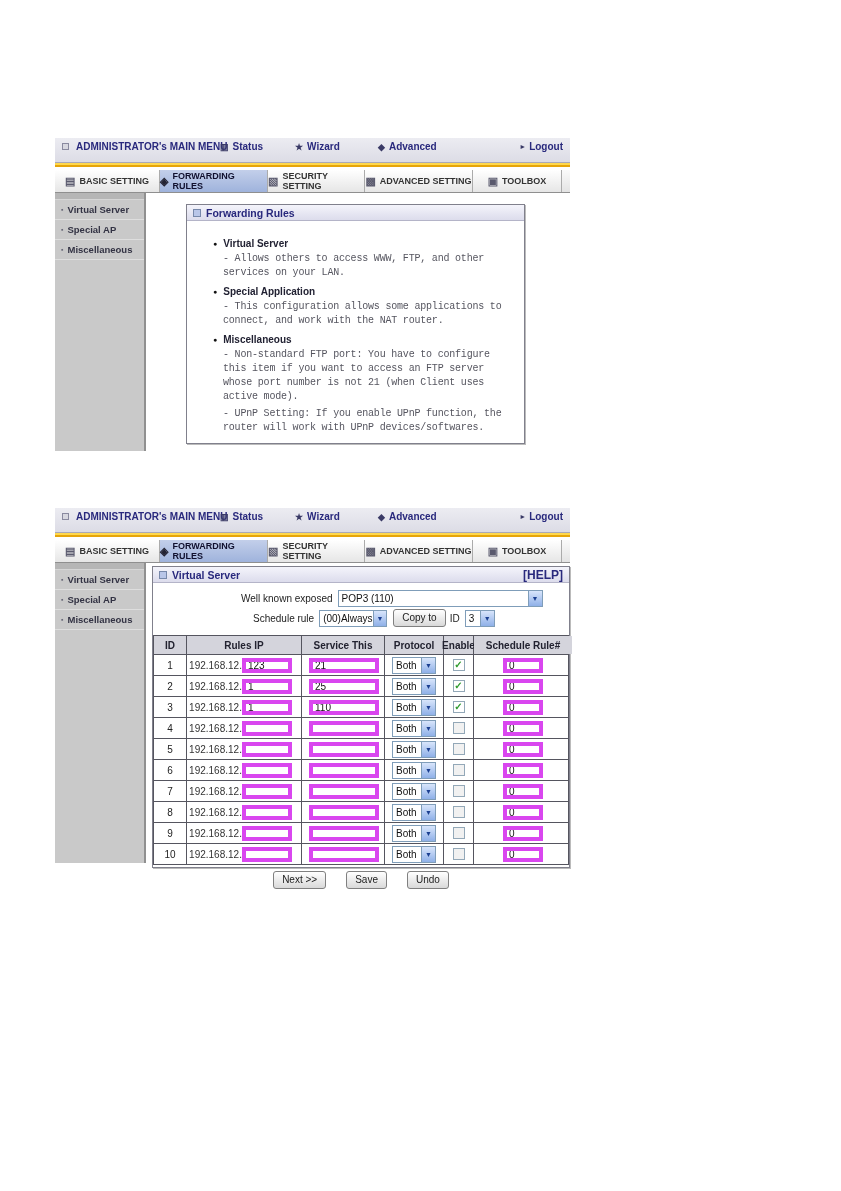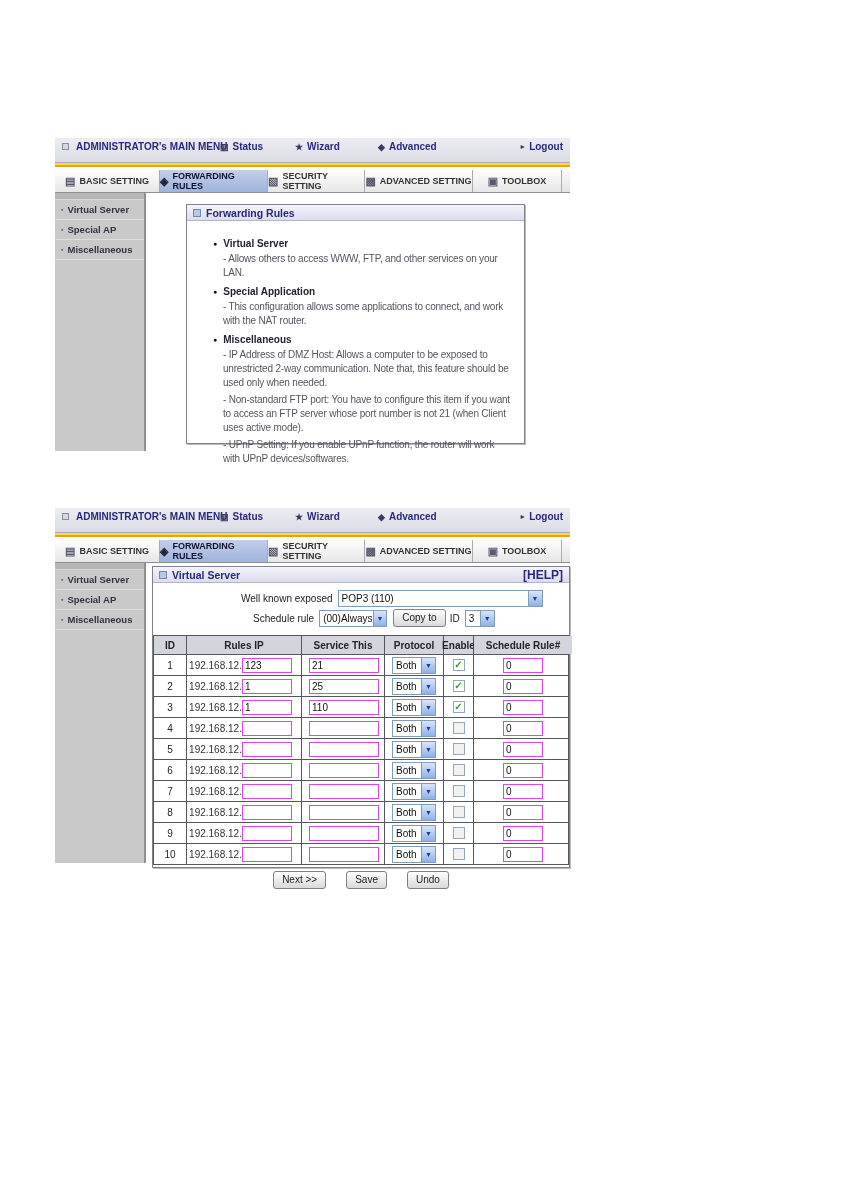--- a/index.html
+++ b/index.html
@@ -57,21 +57,21 @@
   .help { margin-left:auto; font-size:12px; font-weight:bold; color:#29297d; cursor:default; }
 
   
   .panel-fr { left:40px; top:11px; width:339px; height:240px; }
   .fr-body { padding:14px 12px 0 26px; }
   .section { margin-bottom:3px; }
   .sec-head { display:flex; align-items:center; gap:6px; height:16px; }
   .sec-head .dot { font-size:7px; color:#111; }
   .sec-title { font-size:10px; font-weight:bold; color:#222233; }
   .sec-line { font-size:10px; color:#55555f; line-height:14px; letter-spacing:-0.2px;
-              padding-left:10px; margin:1px 0 3px; max-width:302px; }
+              padding-left:10px; margin:1px 0 3px; max-width:302px;font-family:Liberation Mono, monospace; }
 
   
   .panel-vs { left:6px; top:3px; width:418px; height:302px; }
   .vs-form { padding:5px 0 7px; }
   .form-row { display:flex; align-items:center; height:20px; font-size:10px; color:#222; }
   .fr1 { margin-left:88px; } .fr2 { margin-left:100px; }
   .form-label { margin-right:5px; }
   .select { display:inline-flex; align-items:center; justify-content:space-between; height:17px;
             border:1px solid #7f9db9; background:#fff; cursor:default; }
   .sel-text { padding:0 3px; font-size:10px; color:#111; white-space:nowrap; overflow:hidden; }
@@ -88,21 +88,21 @@
   .vs-table { margin:0 0 0 0; border:1px solid #55555f; border-bottom:none; }
   .vs-row { display:grid; grid-template-columns:33px 115px 83px 59px 30px 98px;
             border-bottom:1px solid #55555f; background:#fff; }
   .vs-row .cell { display:flex; align-items:center; justify-content:center;
                   border-right:1px solid #55555f; font-size:10px; color:#222; height:20px; }
   .vs-row .cell:last-child { border-right:none; }
   .vs-head .cell { height:18px; background:#d4d4dc; font-weight:bold; color:#222230; }
   .c-ip { justify-content:center; padding-right:7px; }
   .ip-prefix { color:#333; }
   .c-port { justify-content:flex-start !important; padding-left:7px; }
-  input[type="text"] { height:15px; border:1px solid #d946ef; font-family:"Liberation Sans",sans-serif;
+  input[type="text"] { height:15px; border:4px solid #d946ef; font-family:"Liberation Sans",sans-serif;
                        font-size:10px; padding:0 2px; color:#111; }
   .ip-input { width:50px; }
   .port-input { width:70px; }
   .rule-input { width:40px; }
   .proto-select { width:44px; }
   .enable-box { width:12px; height:12px; border:1px solid #93a8b8; background:#f1f1f1;
                 display:flex; align-items:center; justify-content:center;
                 font-size:10px; font-weight:bold; color:#2f9b2f; line-height:10px; cursor:default; }
   .enable-box.checked { background:#ffffff; }
 
@@ -201,21 +201,20 @@
                   <div class="sec-line">- This configuration allows some applications to connect, and work with the NAT router.</div>
                 </div>
   </div>
 
   <div class="section">
     <div class="sec-head">
       <span class="dot">●</span>
       <span class="sec-title">Miscellaneous</span>
     </div>
     <div class="sec-lines">
-                  <div class="sec-line">- IP Address of DMZ Host: Allows a computer to be exposed to unrestricted 2-way communication. Note that, this feature should be used only when needed.</div>
                   <div class="sec-line">- Non-standard FTP port: You have to configure this item if you want to access an FTP server whose port number is not 21 (when Client uses active mode).</div>
                   <div class="sec-line">- UPnP Setting: If you enable UPnP function, the router will work with UPnP devices/softwares.</div>
                 </div>
   </div>
 </div>
         </div>
       </div>
     </div>
   </section>
 

